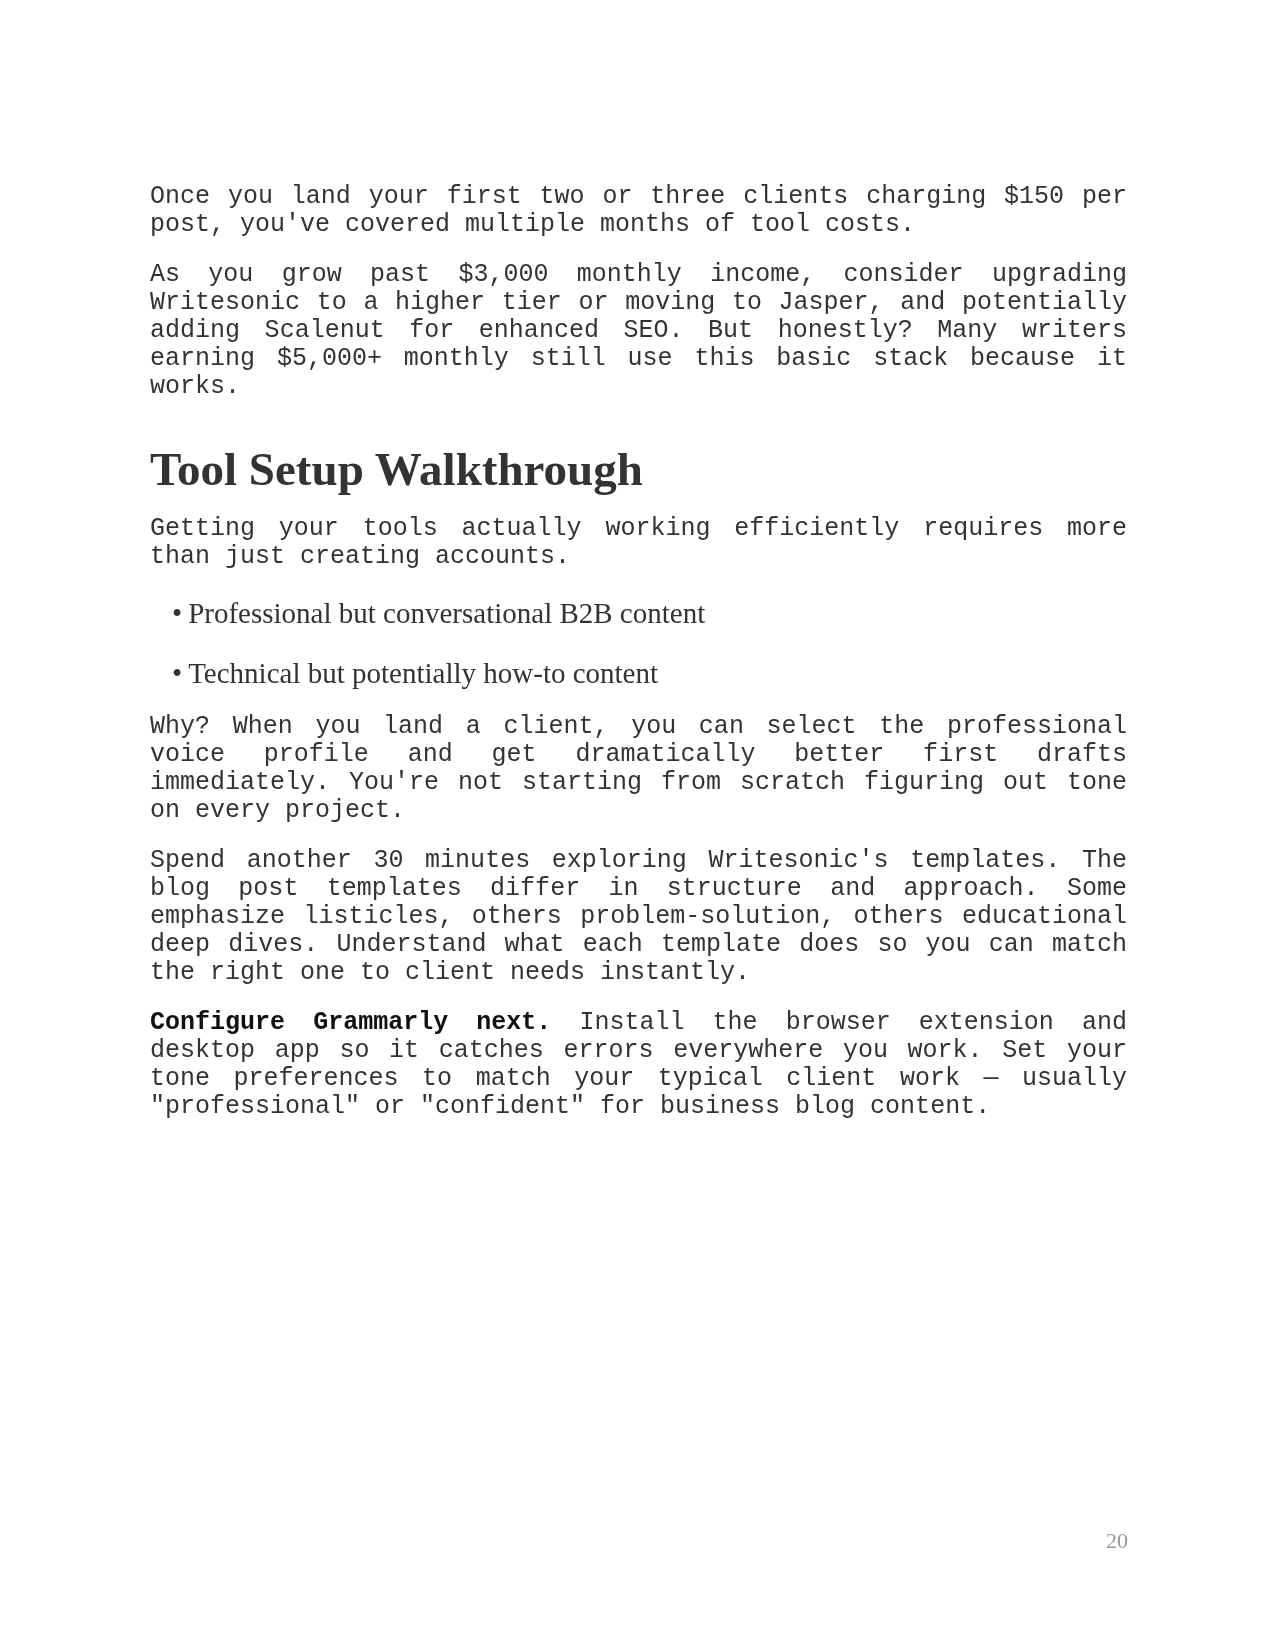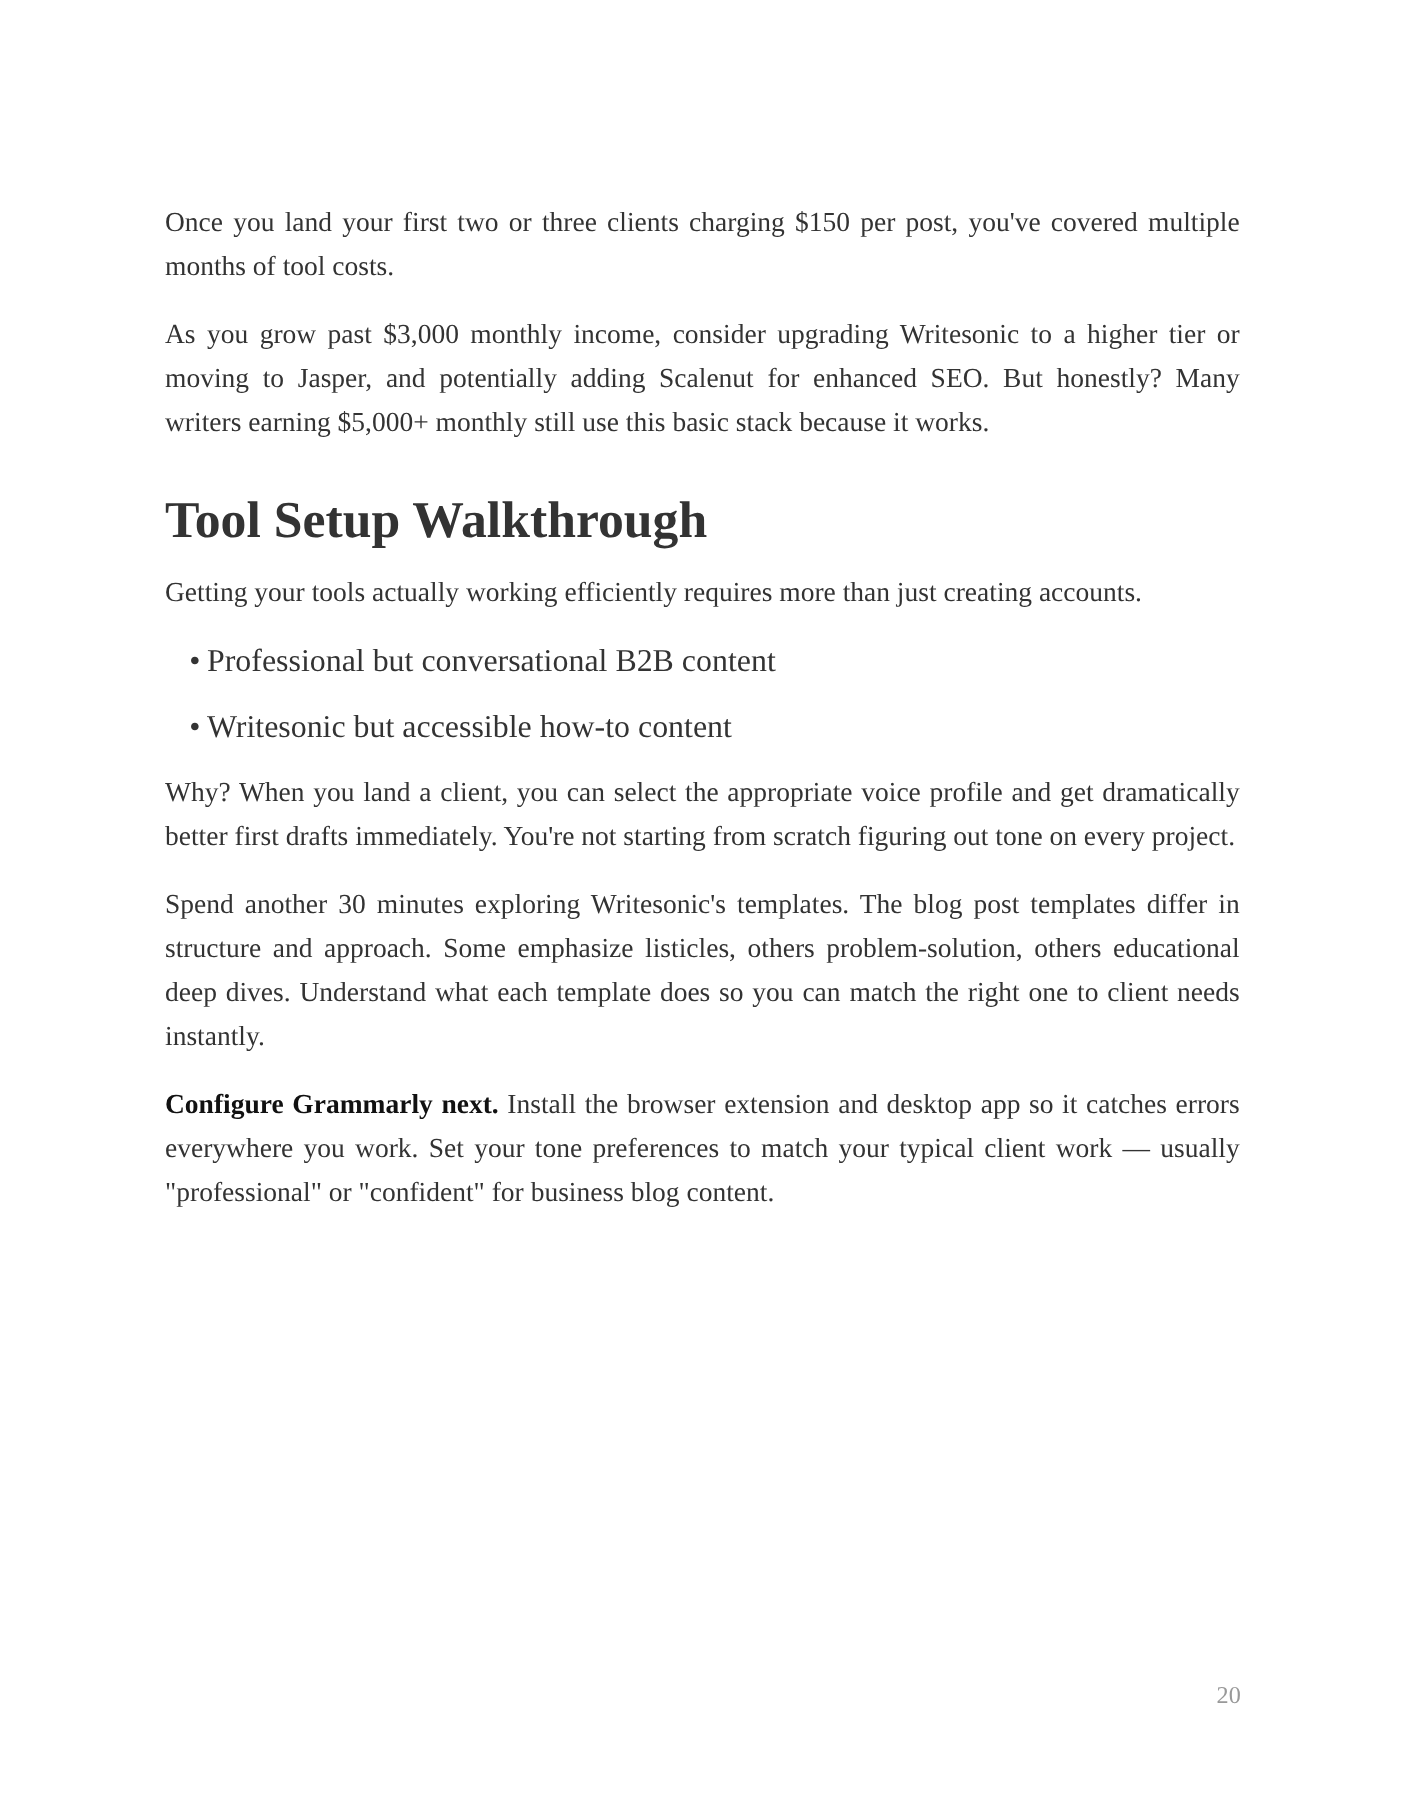--- a/index.html
+++ b/index.html
@@ -4,23 +4,23 @@
   <style>
     html, body { margin: 0; padding: 0; background: #ffffff; }
     body { width: 1275px; height: 1650px; position: relative; overflow: hidden; }
     .page {
       position: absolute; left: 150px; top: 183px; width: 977px;
       font-family: "DejaVu Serif", "Liberation Serif", serif;
       color: #333333;
     }
     p.body {
       margin: 0 0 22px 0;
-      font-size: 23px; line-height: 40px;
+      font-size: 23px; line-height: 28px;
       text-align: justify;
-      font-family: Liberation Serif, serif;
+      font-family: Liberation Mono, monospace;
       font-size: 25px;
     }
     h2.section {
       margin: 46px 0 24px 0;
       font-family: "Liberation Serif", "DejaVu Serif", serif;
       font-size: 47px; font-weight: bold; line-height: 44px; color: #333333;
     }
     b.lead { color: #111111; font-weight: bold; }
     ul.bullets { list-style: none; margin: 14px 0 18px 0; padding: 0 0 0 22px;
       font-family: "Liberation Serif", "DejaVu Serif", serif; font-size: 29px; }
@@ -39,24 +39,24 @@
   <p class="body">Once you land your first two or three clients charging $150 per post, you've covered multiple months of tool costs.</p>
   <p class="body">As you grow past $3,000 monthly income, consider upgrading Writesonic to a higher tier or moving to Jasper, and potentially adding Scalenut for enhanced SEO. But honestly? Many writers earning $5,000+ monthly still use this basic stack because it works.</p>
 
   <h2 class="section">Tool Setup Walkthrough</h2>
 
   <p class="body">Getting your tools actually working efficiently requires more than just creating accounts.</p>
 
 
   <ul class="bullets">
     <li><span class="dot">•</span><span>Professional but conversational B2B content</span></li>
-    <li><span class="dot">•</span><span>Writesonic but accessible how-to content</span></li>
+    <li><span class="dot">•</span><span>Technical but potentially how-to content</span></li>
   </ul>
 
-  <p class="body">Why? When you land a client, you can select the appropriate voice profile and get dramatically better first drafts immediately. You're not starting from scratch figuring out tone on every project.</p>
+  <p class="body">Why? When you land a client, you can select the professional voice profile and get dramatically better first drafts immediately. You're not starting from scratch figuring out tone on every project.</p>
   <p class="body">Spend another 30 minutes exploring Writesonic's templates. The blog post templates differ in structure and approach. Some emphasize listicles, others problem-solution, others educational deep dives. Understand what each template does so you can match the right one to client needs instantly.</p>
 
   <p class="body">
     <b class="lead">Configure Grammarly next.</b><span> Install the browser extension and desktop app so it catches errors everywhere you work. Set your tone preferences to match your typical client work — usually "professional" or "confident" for business blog content.</span>
   </p>
 </div>
 
 <div class="page-number">20</div>
 
 </body></html>

